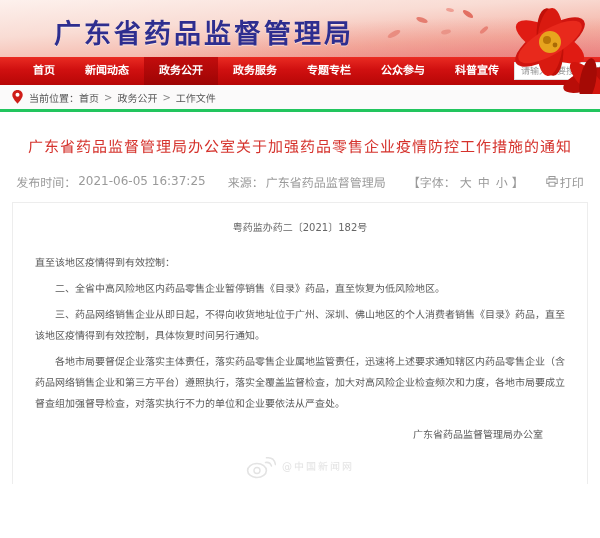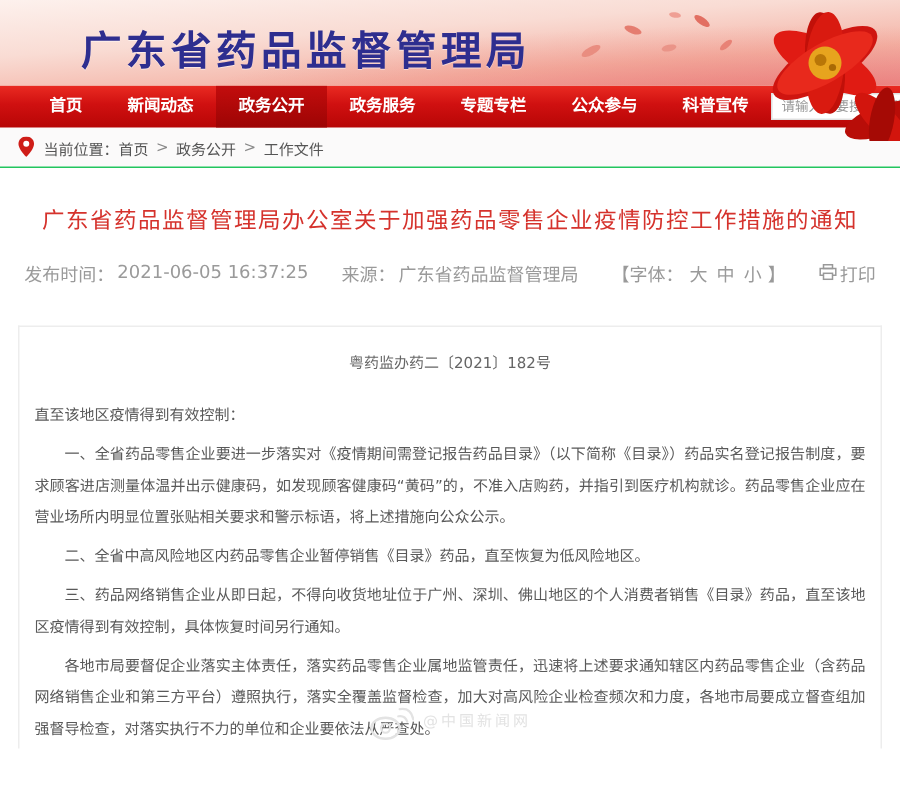--- a/index.html
+++ b/index.html
@@ -78,21 +78,21 @@
     padding: 0 6px;
     outline: none;
     background: #fff;
   }
   .nav-search input::placeholder { color: #999; }
 
   
   .breadcrumb {
     height: 27px;
     background: #fbfafa;
-    border-bottom: 1px solid #22c55e;
+    border-bottom: 3px solid #22c55e;
     display: flex;
     align-items: center;
     padding-left: 12px;
     font-size: 10px;
     color: #555;
   }
   .breadcrumb .pin { margin-right: 6px; }
   .breadcrumb a { color: #555; text-decoration: none; cursor: pointer; }
   .breadcrumb .sep { margin: 0 5px; color: #888; }
 
@@ -116,26 +116,26 @@
     align-items: center;
     gap: 4px;
     flex-wrap: nowrap;
     white-space: nowrap;
   }
   .meta .grp { margin: 0 9px; display: inline-flex; align-items: center; gap: 2px; }
   .meta a { color: #9a9a9a; text-decoration: none; cursor: pointer; margin: 0 2px; }
   .print-btn { display: inline-flex; align-items: center; gap: 4px; cursor: pointer; color: #9a9a9a; }
 
   .doc-panel {
-    margin: 15px 12px;
+    margin: 0 12px;
     height: 282px;
     border: 1px solid #ededed;
     border-bottom: none;
     background: #ffffff;
-    padding: 12px 10px 6px;
+    padding: 12px 22px 6px;
     font-size: 10px;
     color: #595959;
     line-height: 21px;
     position: relative;
     overflow: hidden;
   }
   .doc-number { text-align: center; color: #666; margin: 2px 0 14px; }
   .salutation { margin-bottom: 5px; }
   .para { text-indent: 2em; text-align: justify; margin-bottom: 5px; }
   .signature { text-align: right; margin: 10px 22px 0 0; }
@@ -236,21 +236,20 @@
         <rect x="0.8" y="3" width="10.4" height="4.5" fill="none" stroke="#999" stroke-width="1"></rect>
         <rect x="3" y="6.2" width="6" height="4" fill="#fff" stroke="#999" stroke-width="1"></rect>
       </svg>
       <span>打印</span>
     </span>
   </div>
 
   <section class="doc-panel">
     <p class="doc-number">粤药监办药二〔2021〕182号</p>
     <p class="salutation">直至该地区疫情得到有效控制：</p>
-    <p class="para">一、全省药品零售企业要进一步落实对《疫情期间需登记报告药品目录》（以下简称《目录》）药品实名登记报告制度，要求顾客进店测量体温并出示健康码，如发现顾客健康码“黄码”的，不准入店购药，并指引到医疗机构就诊。药品零售企业应在营业场所内明显位置张贴相关要求和警示标语，将上述措施向公众公示。</p>
     <p class="para">二、全省中高风险地区内药品零售企业暂停销售《目录》药品，直至恢复为低风险地区。</p>
     <p class="para">三、药品网络销售企业从即日起，不得向收货地址位于广州、深圳、佛山地区的个人消费者销售《目录》药品，直至该地区疫情得到有效控制，具体恢复时间另行通知。</p>
     <p class="para">各地市局要督促企业落实主体责任，落实药品零售企业属地监管责任，迅速将上述要求通知辖区内药品零售企业（含药品网络销售企业和第三方平台）遵照执行，落实全覆盖监督检查，加大对高风险企业检查频次和力度，各地市局要成立督查组加强督导检查，对落实执行不力的单位和企业要依法从严查处。</p>
     <p class="signature">广东省药品监督管理局办公室</p>
 
     <div class="watermark">
       <svg width="30" height="24" viewBox="0 0 30 24">
         <ellipse cx="11" cy="15.5" rx="9.4" ry="7" fill="none" stroke="#e3e3e3" stroke-width="1.6"></ellipse>
         <circle cx="11" cy="15.5" r="3" fill="none" stroke="#e3e3e3" stroke-width="1.4"></circle>
         <path d="M19.5 7.5 q4.5 -0.8 6 3.6" fill="none" stroke="#e3e3e3" stroke-width="1.5" stroke-linecap="round"></path>

